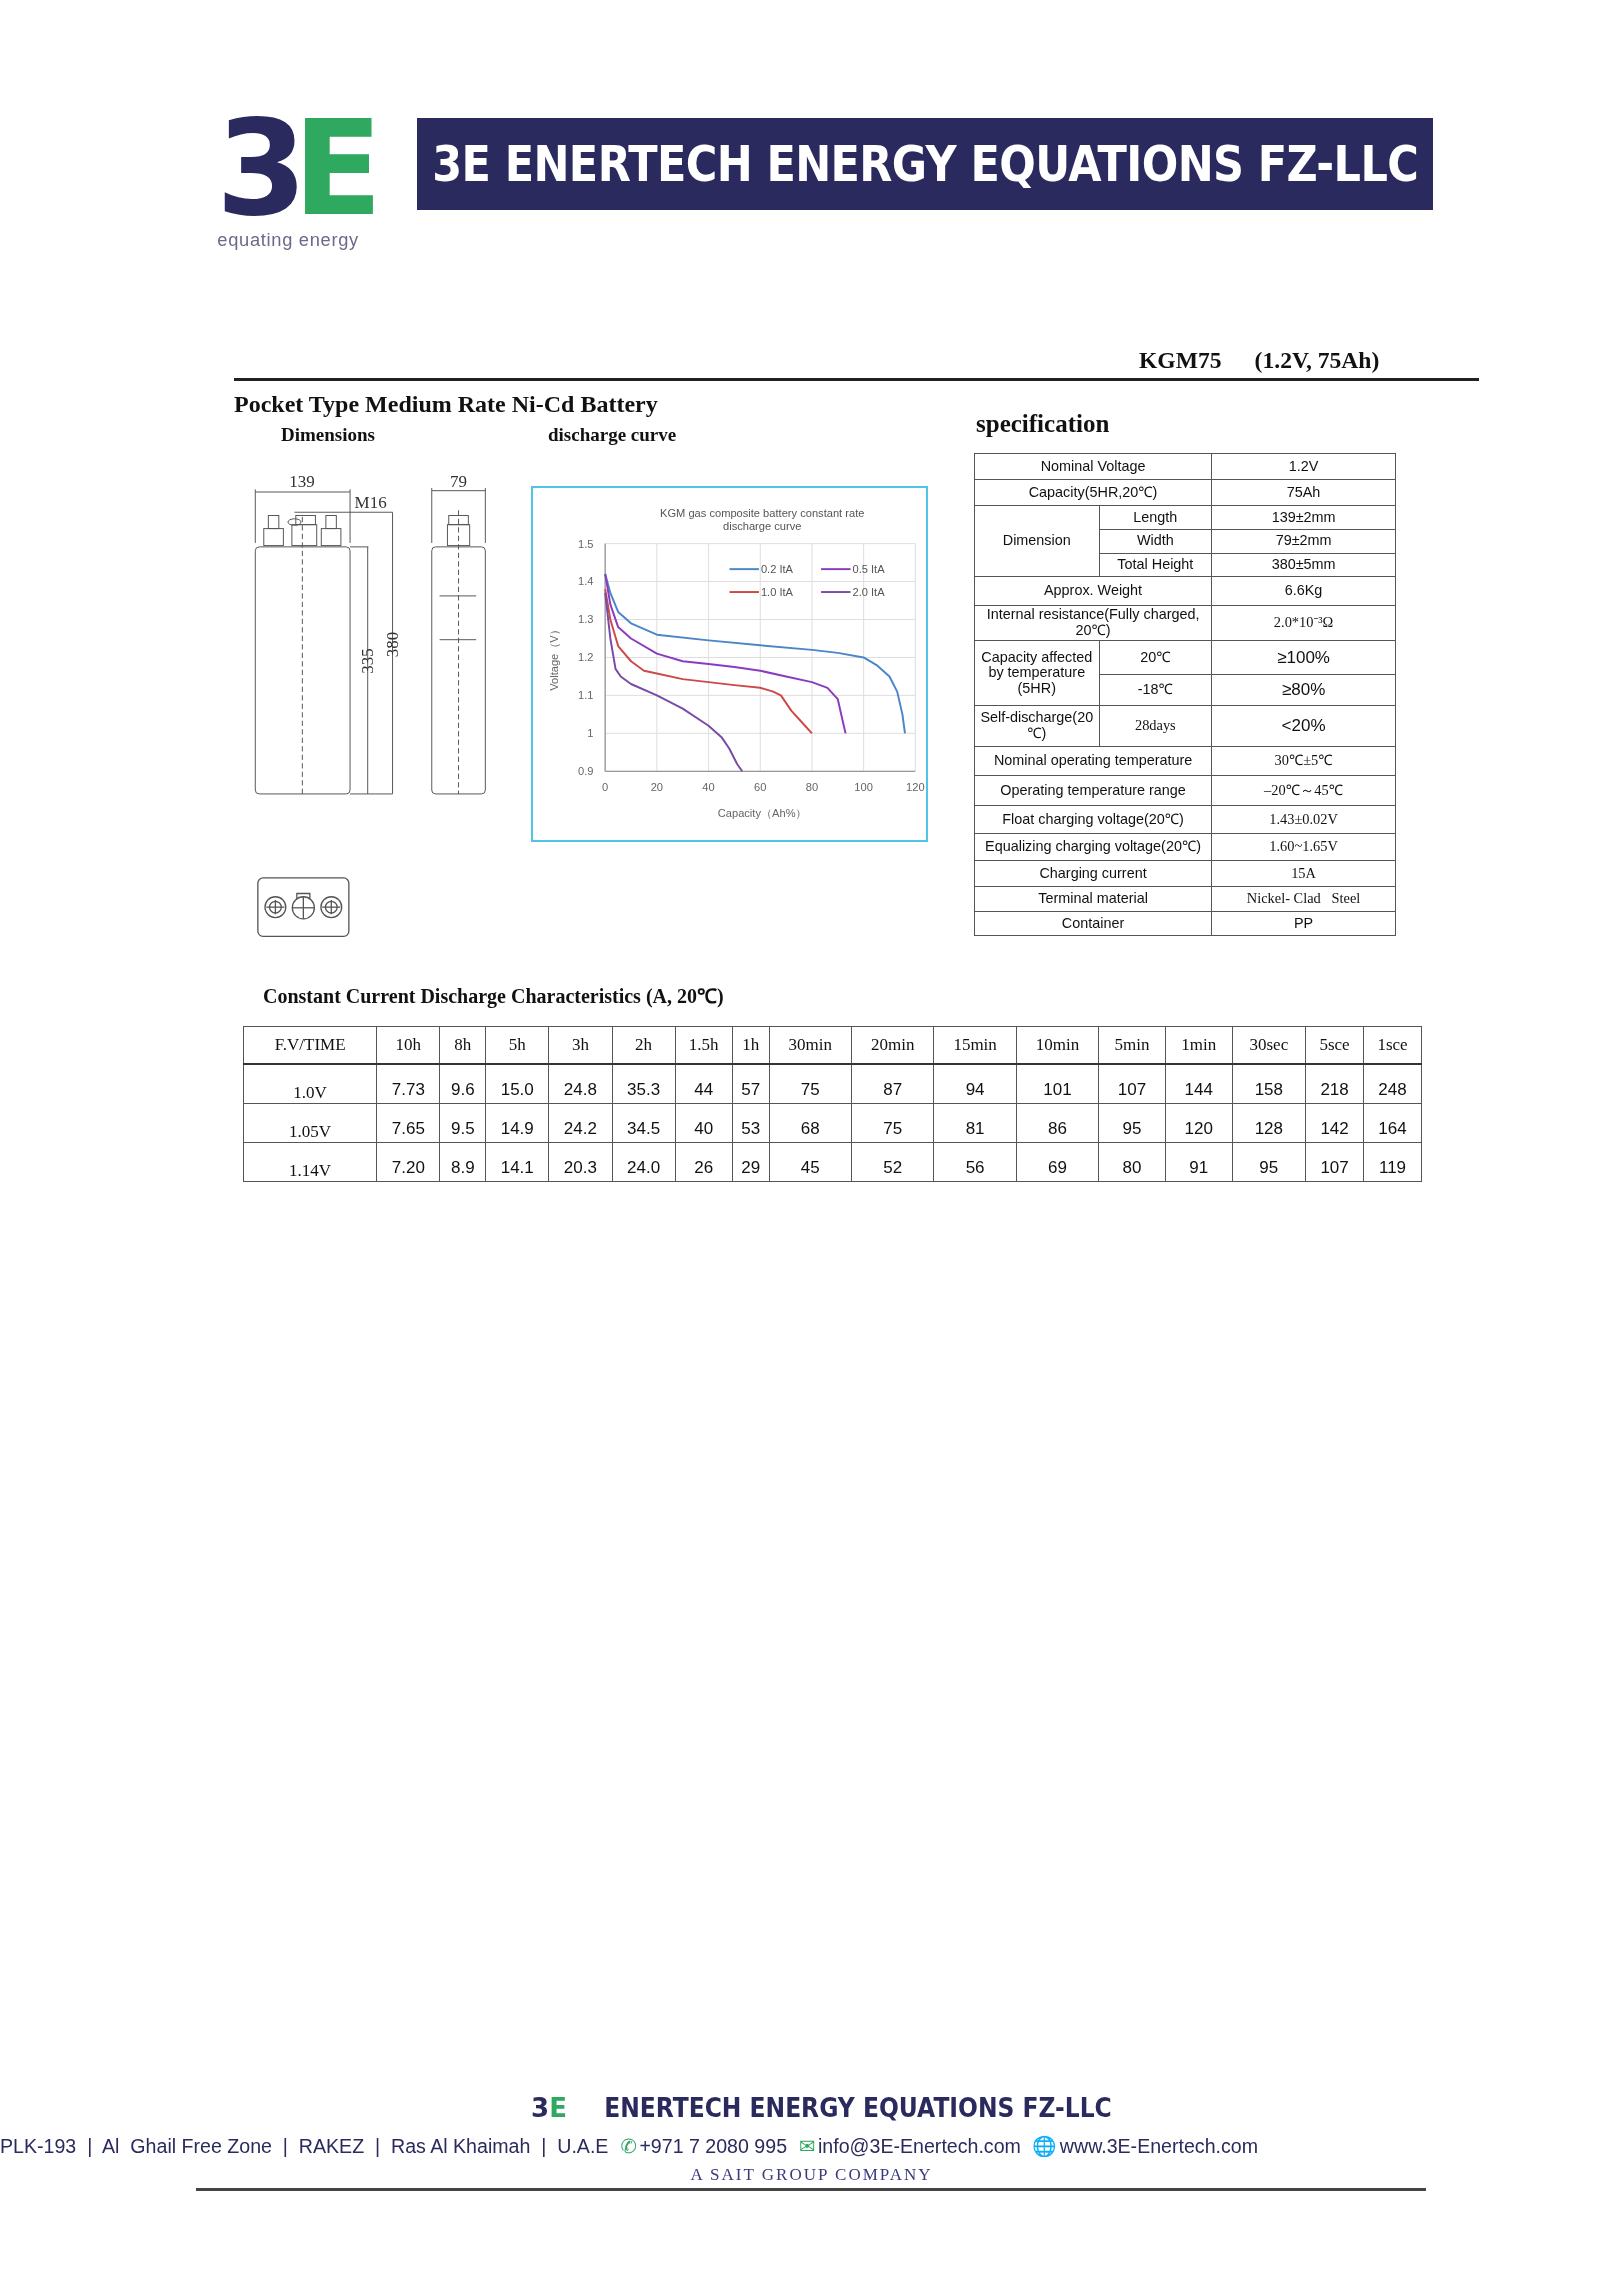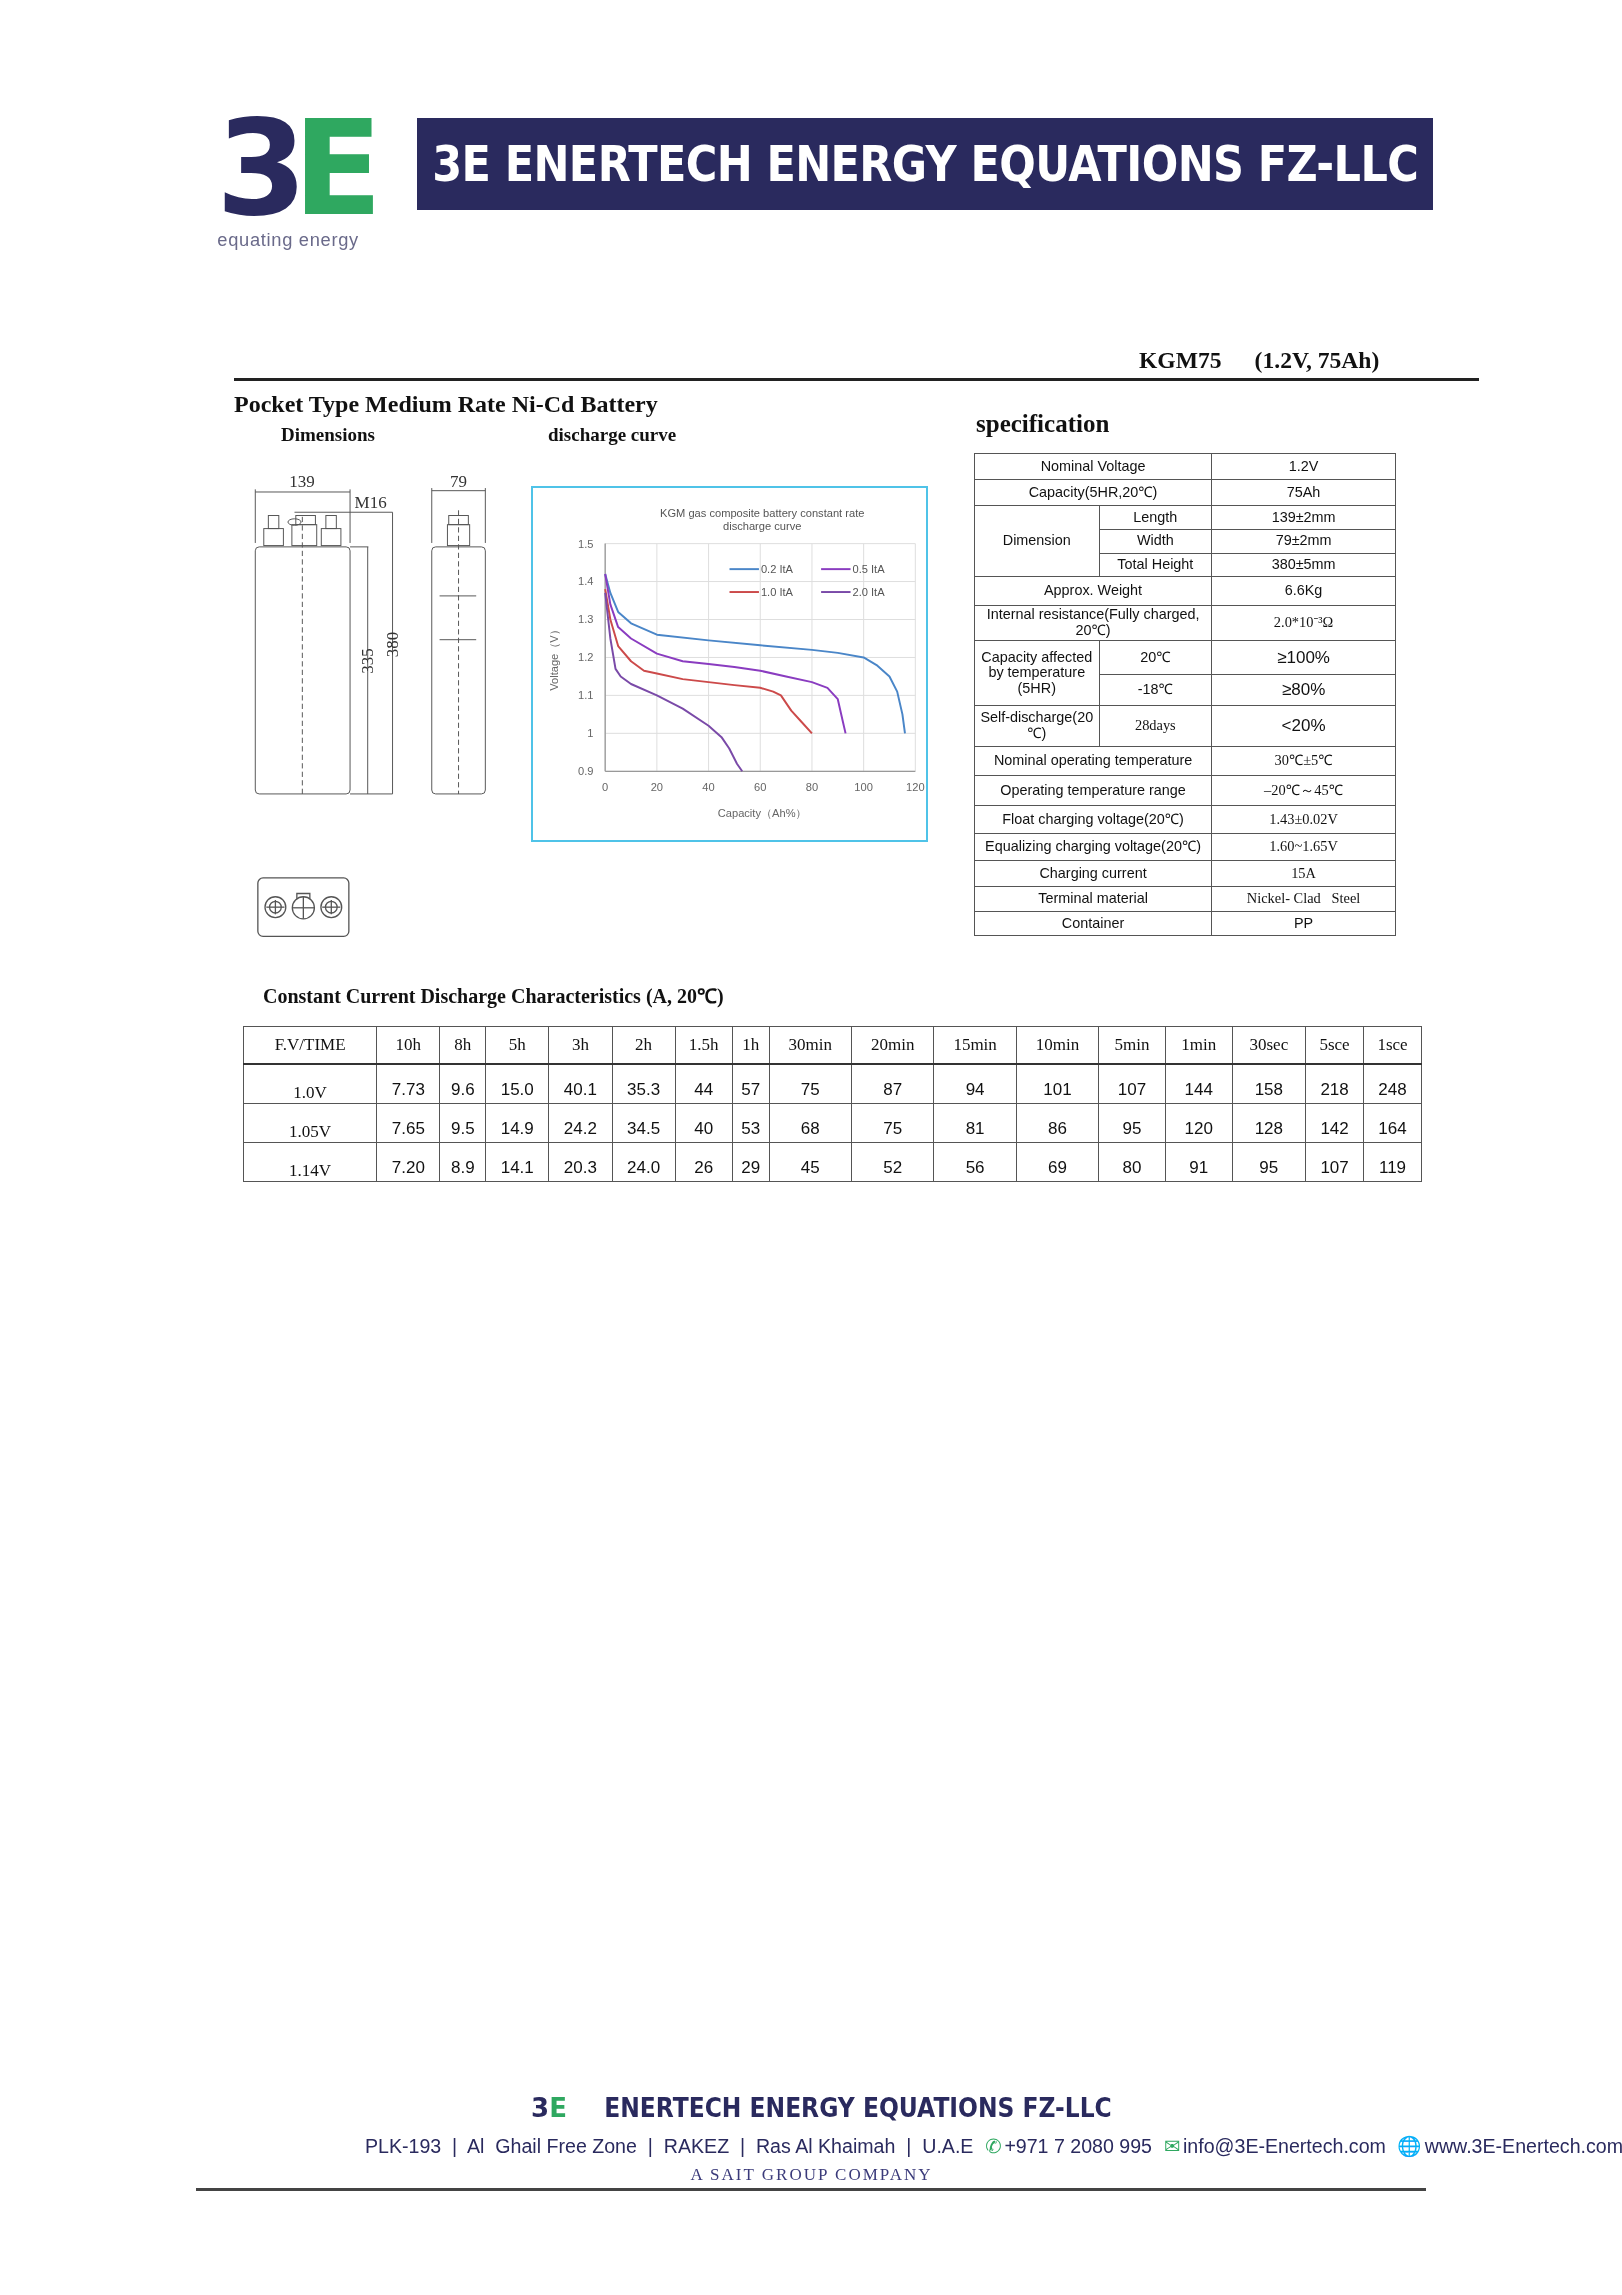--- a/index.html
+++ b/index.html
@@ -46,21 +46,21 @@
   .dc th, .dc td { border: 1.3px solid #555; text-align: center; font-weight: normal; }
   .dc th { font-family: "Liberation Serif", serif; font-size: 17px; height: 37px; }
   .dc thead tr { border-bottom: 2.6px solid #333; }
   .dc td { font-size: 17px; height: 37px; vertical-align: bottom; padding-bottom: 2.6px; }
   .dc td.fv { font-family: "Liberation Serif", serif; vertical-align: top; padding-top: 18px; padding-bottom: 0; }
 
   
   .f-brand { position: absolute; left: 0; width: 1623px; top: 2093px; text-align: center; font-family: "DejaVu Sans", sans-serif; font-weight: bold; font-size: 26px; color: #2a2a5e; white-space: nowrap; }
   .f-brand .e3 { color: #2a2a5e; margin-left: 48px; } .f-brand .eg { color: #2fa860; }
   .f-brand span.txt { display: inline-block; transform: scaleX(0.9); }
-  .f-addr { position: absolute; left: 0; width: 1623px; top: 2135px; text-align: right; font-size: 19.6px; color: #2a2a5e; white-space: nowrap; }
+  .f-addr { position: absolute; left: 0; width: 1623px; top: 2135px; text-align: left; font-size: 19.6px; color: #2a2a5e; white-space: nowrap; }
   .f-addr .ic { color: #2fa860; font-size: 19.6px; margin: 0 2.6px 0 6.5px; }
   .f-group { position: absolute; left: 0; width: 1623px; top: 2165px; text-align: center; font-family: "Liberation Serif", serif; font-size: 17px; color: #3a3a7a; letter-spacing: 2px; }
   .rule-bottom { position: absolute; left: 196px; top: 2188px; width: 1230px; height: 2.6px; background: #444; }
 </style>
 </head>
 <body>
 
 <div class="logo">
   <span class="logo-3">3</span>
   <span class="logo-e">E</span>
@@ -292,21 +292,21 @@
         <th>5sce</th>
         <th>1sce</th>
       </tr>
     </thead>
   <tbody id="dc-body">
       <tr>
         <td class="fv">1.0V</td>
         <td>7.73</td>
         <td>9.6</td>
         <td>15.0</td>
-        <td>40.1</td>
+        <td>24.8</td>
         <td>35.3</td>
         <td>44</td>
         <td>57</td>
         <td>75</td>
         <td>87</td>
         <td>94</td>
         <td>101</td>
         <td>107</td>
         <td>144</td>
         <td>158</td>

